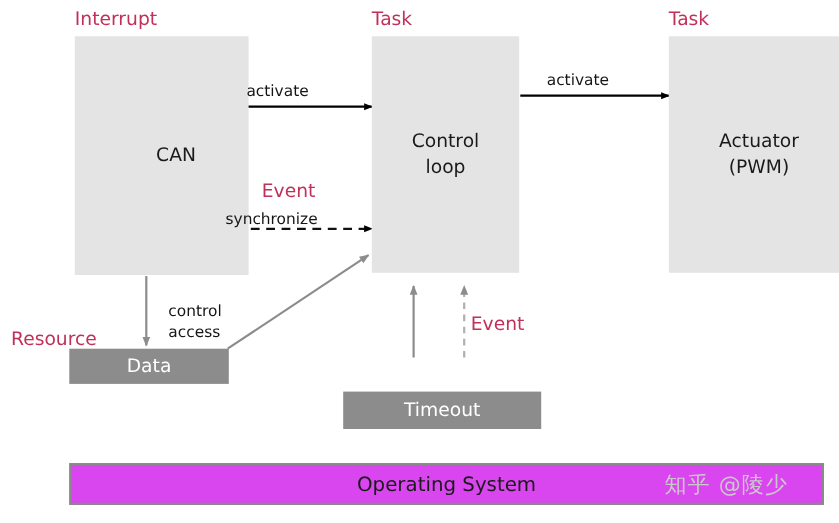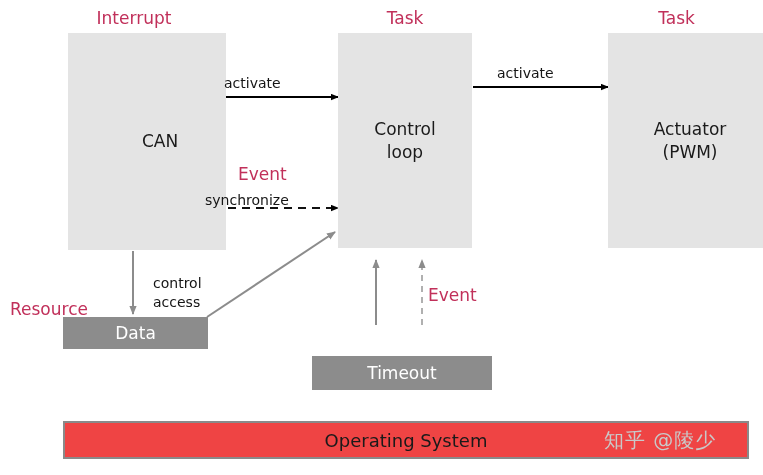--- a/index.html
+++ b/index.html
@@ -18,21 +18,21 @@
 
   
   .role-label {
     position: absolute;
     color: #c1305a;
     font-size: 17px;
     line-height: 20px;
     white-space: nowrap;
     font-family: "DejaVu Sans", "Liberation Sans", sans-serif;
   }
-  .role-label.centered { text-align: center; }
+  .role-label.centered { }
 
   
   .comp-box {
     position: absolute;
     background: #e4e4e4;
     display: flex;
     align-items: center;
     justify-content: center;
     text-align: center;
     color: #1a1a1a;
@@ -49,21 +49,21 @@
     justify-content: center;
     text-align: center;
     color: #ffffff;
     font-size: 17px;
     line-height: 21px;
   }
 
   
   .os-bar {
     position: absolute;
-    background: #ef4444;
+    background: #d946ef;
     border: 2px solid #8a8a8a;
     display: flex;
     align-items: center;
     justify-content: center;
     color: #1a1a1a;
     font-size: 18px;
   }
 
   
   .edge-label {

